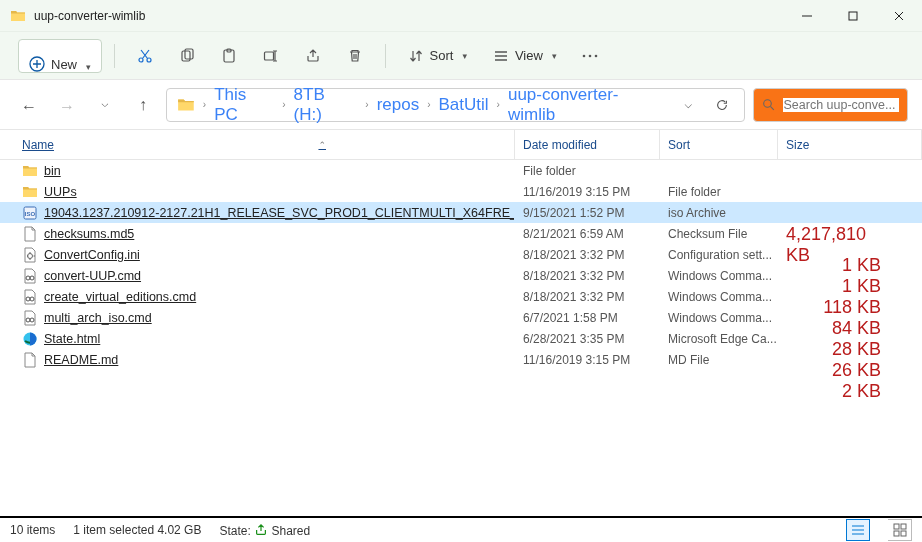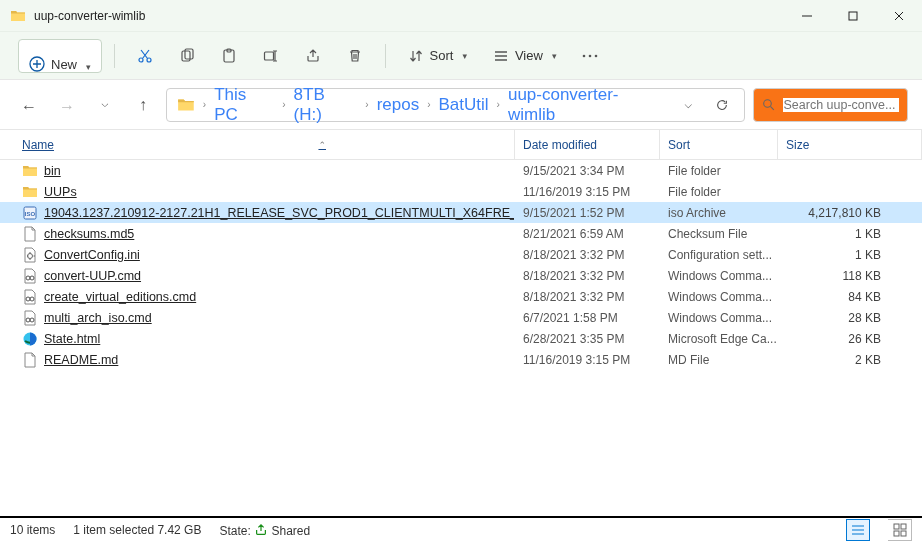--- a/index.html
+++ b/index.html
@@ -38,21 +38,21 @@
 .col-size { flex:1; justify-content:flex-start; }
 .files .col-size { justify-content:flex-end; padding-right:40px;}
 .sort-ind { margin-left:auto; margin-right:180px; font-size:9px; color:#777;}
 
 .files { flex:1; overflow:auto; font-size:12.5px; }
 .row { height:21px; display:flex; color:#222; }
 .row.selected { background:#cce8ff; }
 .row .col-name { display:flex; align-items:center; gap:6px; padding-left:22px; white-space:nowrap; overflow:hidden;}
 .row .col-name .fico { width:16px; height:16px; flex-shrink:0;}
 .row .col-date, .row .col-type { color:#555; font-size:12px; white-space:nowrap; overflow:hidden; text-overflow:ellipsis;}
-.row .col-size { color:#404040; font-size:12px;}
+.row .col-size { color:#b91c1c; font-size:18px;margin-top:32px;}
 
 .statusbar { height:26px; border-top:2px solid #000000; display:flex; align-items:center; padding:0 10px; font-size:12px; color:#333; gap:18px;}
 .statusbar .spacer{flex:1;}
 .viewbtn { width:24px; height:22px; border:1px solid #bbb; display:flex; align-items:center; justify-content:center;}
 .viewbtn.active { border-color:#0078d4; background:#e5f3ff;}
 
 .folder-svg { fill:#ffd86b; }
 </style>
 </head>
 <body>
@@ -198,21 +198,20 @@
 
 <div class="files" id="files">
     <div class="row">
       <div class="col col-name">
         <span class="fico"><svg viewBox="0 0 16 16">
             <path fill="#ffd86b" d="M1 3h5l1.2 1.5H15V13H1z"></path>
             <path fill="#e6b84a" d="M1 3h5l1.2 1.5H15v1H1z"></path>
           </svg></span>
         <span>bin</span>
       </div>
-      <div class="col col-date">9/15/2021 3:34 PM</div>
       <div class="col col-type">File folder</div>
       <div class="col col-size"></div>
     </div>
     <div class="row">
       <div class="col col-name">
         <span class="fico"><svg viewBox="0 0 16 16">
             <path fill="#ffd86b" d="M1 3h5l1.2 1.5H15V13H1z"></path>
             <path fill="#e6b84a" d="M1 3h5l1.2 1.5H15v1H1z"></path>
           </svg></span>
         <span>UUPs</span>
@@ -319,21 +318,21 @@
         <span>README.md</span>
       </div>
       <div class="col col-date">11/16/2019 3:15 PM</div>
       <div class="col col-type">MD File</div>
       <div class="col col-size">2 KB</div>
     </div>
   </div>
 
 <div class="statusbar">
   <span>10 items</span>
-  <span>1 item selected  7.42 GB</span>
+  <span>1 item selected  4.02 GB</span>
   <span>
     <span>State:</span>
     <svg style="vertical-align:-2px" width="14" height="14" viewBox="0 0 16 16">
         <path d="M3 8v4a1 1 0 001 1h8a1 1 0 001-1V8M8 2v7M5 5l3-3 3 3" fill="none" stroke="#1a8f1a" stroke-width="1.4"></path>
       </svg>
     <span>Shared</span>
   </span>
   <div class="spacer"></div>
   <div class="viewbtn active">
       <svg width="14" height="14" viewBox="0 0 14 14">

